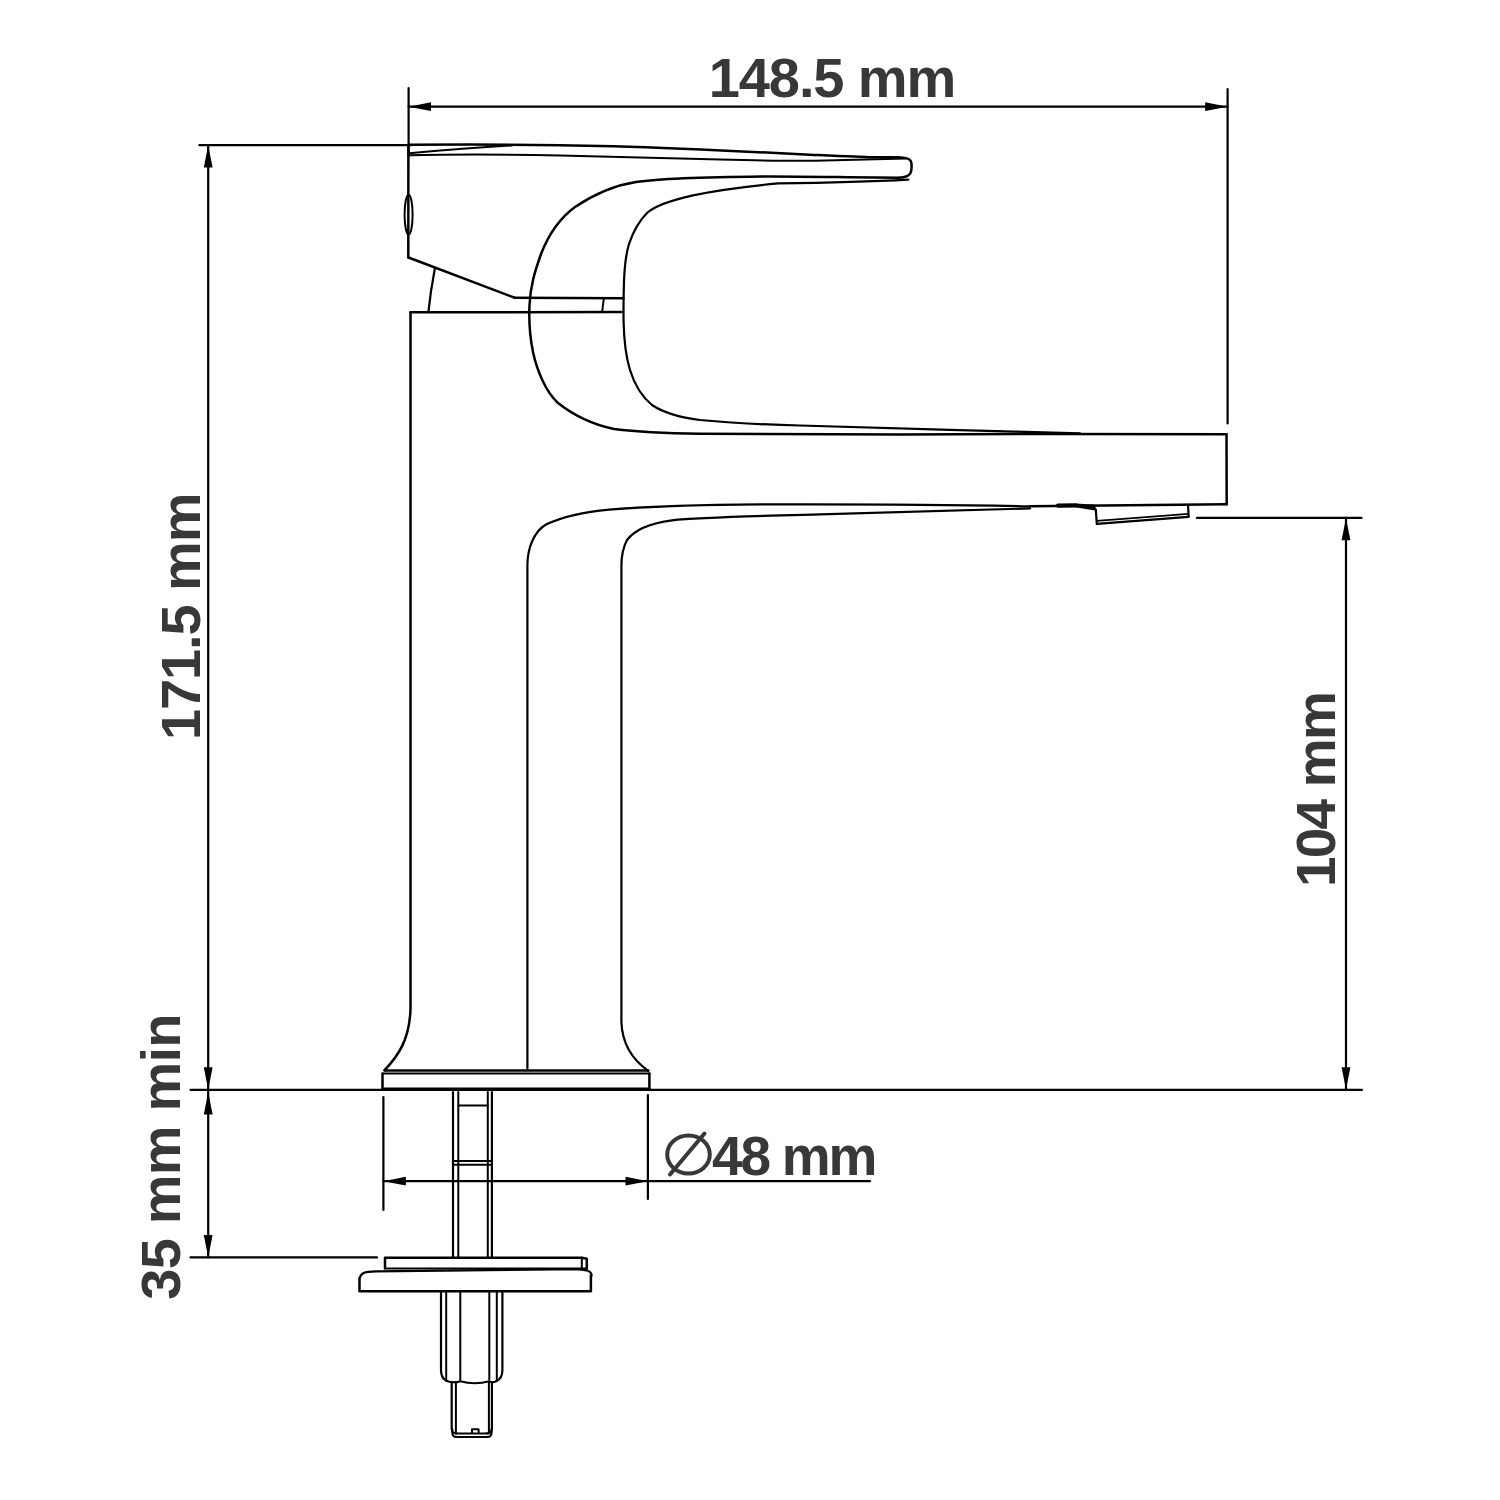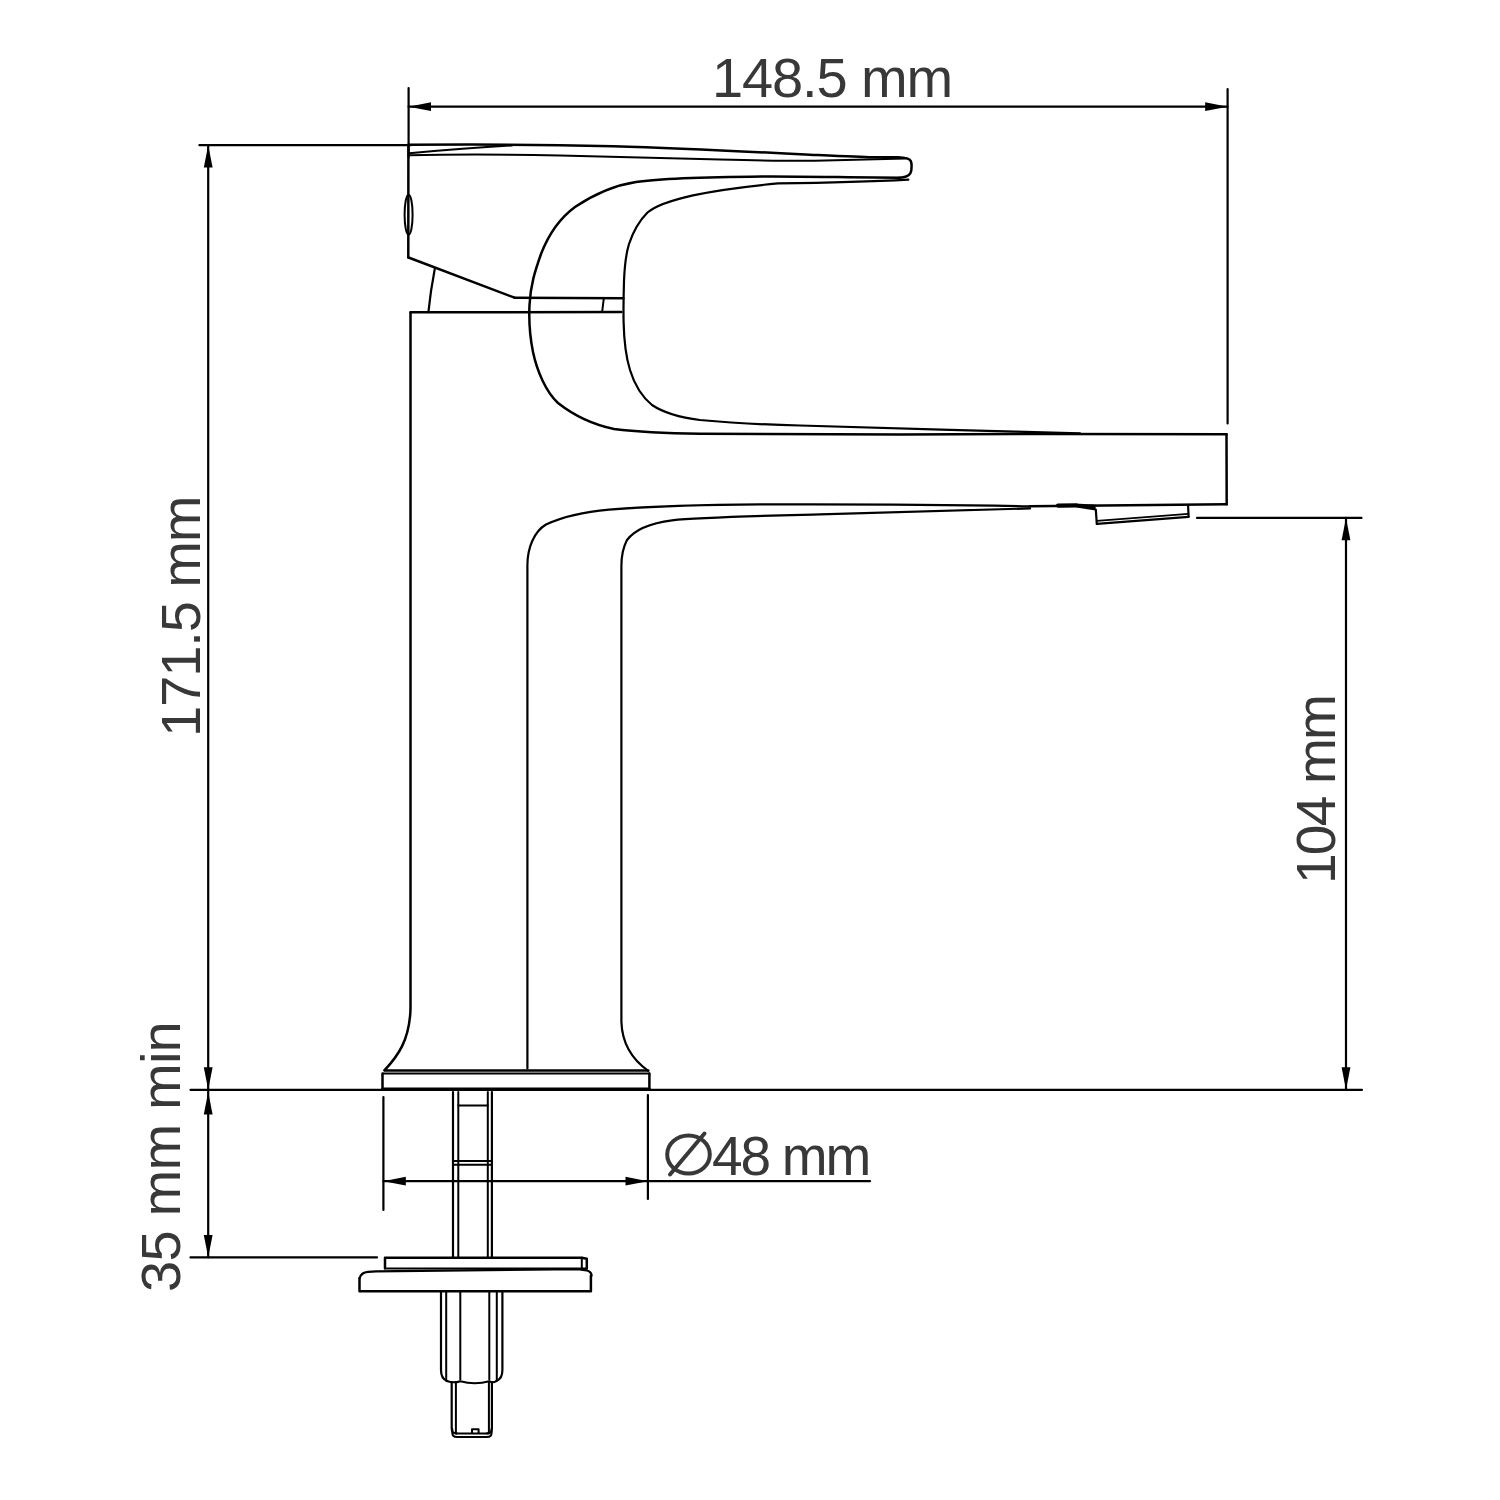--- a/index.html
+++ b/index.html
@@ -1,16 +1,16 @@
 <!DOCTYPE html>
 <html><head>
 <meta charset="utf-8">
 <style>
   html,body{margin:0;padding:0;background:#fff;}
-  .wrap{width:1500px;height:1500px;position:relative;background:#be185d;overflow:hidden;}
+  .wrap{width:1500px;height:1500px;position:relative;background:#be185d;overflow:hidden;font-weight:bold;}
   svg{display:block;}
   text{font-family:"Liberation Sans", sans-serif; fill:#383838;}
 </style>
 </head>
 <body>
 <div class="wrap">
 <svg width="1500" height="1500" viewBox="0 0 1500 1500" fill="none" stroke-linecap="round" stroke-linejoin="round">
 
 <rect x="0" y="0" width="1500" height="1500" fill="#ffffff" stroke="none"></rect>
 

